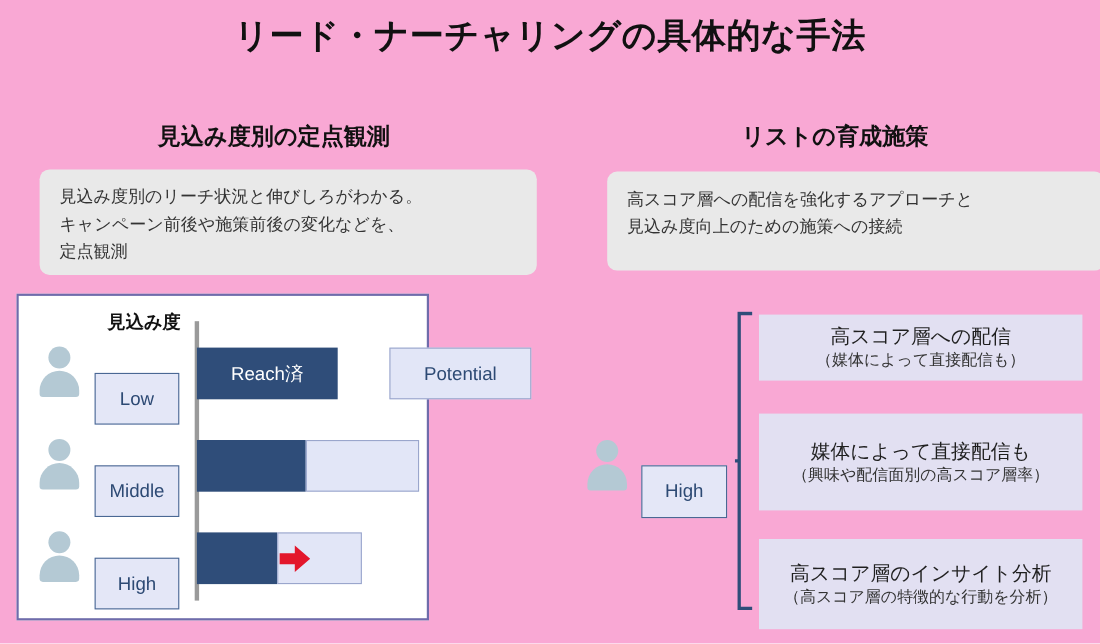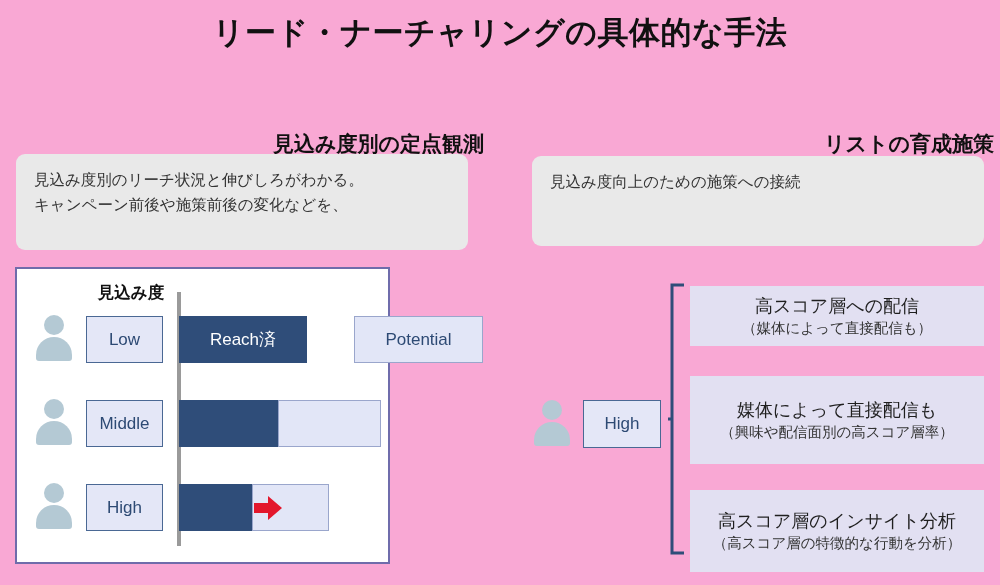--- a/index.html
+++ b/index.html
@@ -34,36 +34,36 @@
     white-space: nowrap;
   }
 
   
   .section-heading {
     position: absolute;
     font-size: 21px;
     font-weight: bold;
     color: #111111;
     white-space: nowrap;
-    text-align: right;
-    margin-top: 20px;
+    text-align: center;
   }
   #heading-left  { left: 14px;  top: 110px; width: 470px; }
   #heading-right { left: 524px; top: 110px; width: 470px; }
 
   
   .desc-box {
     position: absolute;
     background: #e9e9e9;
     border-radius: 9px;
     box-sizing: border-box;
     font-size: 15.5px;
     line-height: 1.62;
     color: #333333;
     padding: 13px 16px 13px 18px;
+    margin-left: 20px;
   }
   #desc-left  { left: 16px;  top: 154px; width: 452px; height: 96px; }
   #desc-right { left: 532px; top: 156px; width: 452px; height: 90px; }
   .desc-box div { white-space: nowrap; }
 
   
   #chart-panel {
     position: absolute;
     left: 15px;
     top: 267px;
@@ -126,20 +126,21 @@
     width: 77px;
     height: 47px;
     background: #e4e7f7;
     border: 1.5px solid #4a6894;
     color: #2d4a74;
     font-size: 17px;
     display: flex;
     align-items: center;
     justify-content: center;
     white-space: nowrap;
+    margin-top: 23px;
   }
 
   
   .bar-row { position: absolute; height: 47px; }
   .bar-reached {
     position: absolute;
     left: 0;
     top: 0;
     height: 47px;
     background: #2f4d79;
@@ -221,20 +222,21 @@
 
 <div id="slide">
 
   <div class="slide-title">リード・ナーチャリングの具体的な手法</div>
 
   <div class="section-heading" id="heading-left">見込み度別の定点観測</div>
 
   <div class="desc-box" id="desc-left">
     <div>見込み度別のリーチ状況と伸びしろがわかる。</div>
     <div>キャンペーン前後や施策前後の変化などを、</div>
+    <div>定点観測</div>
   </div>
 
   <div id="chart-panel">
 
     <div id="axis-caption">見込み度</div>
     <div id="chart-axis"></div>
 
     <div class="person-icon" style="left:18px; top:46px;">
       <div class="head"></div>
       <div class="body"></div>
@@ -275,20 +277,21 @@
       <div class="bar-potential" style="left:73px; width:77px;"></div>
       <svg class="growth-arrow" viewBox="0 0 28 26" style="left:75px; top:11px;">
         <polygon points="0,8 14,8 14,1 28,13 14,25 14,18 0,18" fill="#e3172c"></polygon>
       </svg>
     </div>
   </div>
 
   <div class="section-heading" id="heading-right">リストの育成施策</div>
 
   <div class="desc-box" id="desc-right">
+    <div>高スコア層への配信を強化するアプローチと</div>
     <div>見込み度向上のための施策への接続</div>
   </div>
 
   <div class="person-icon person-right">
     <div class="head"></div>
     <div class="body"></div>
   </div>
 
   <div class="cat-chip" id="chip-high-right">
     <span>High</span>

